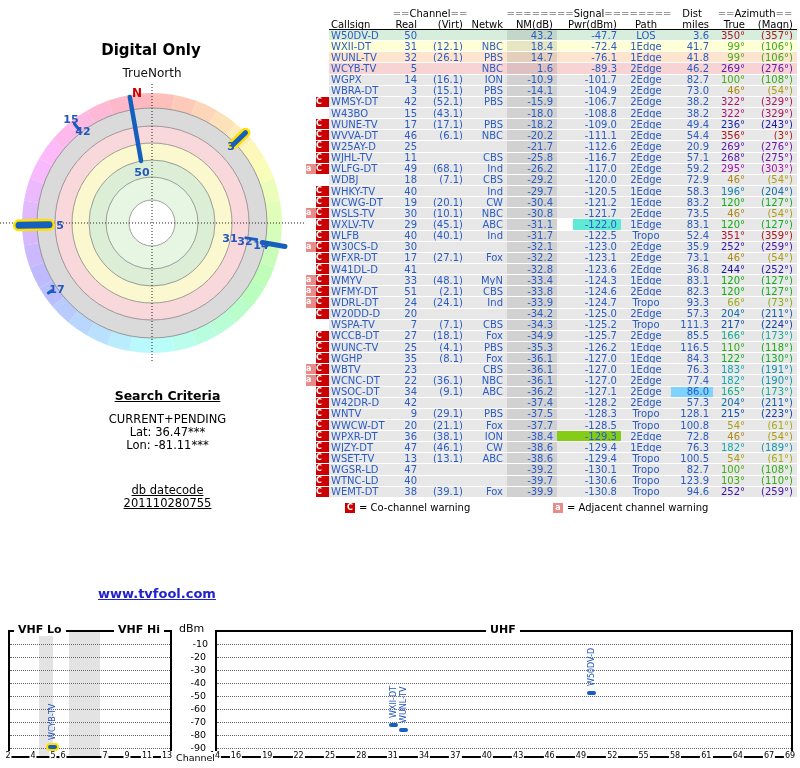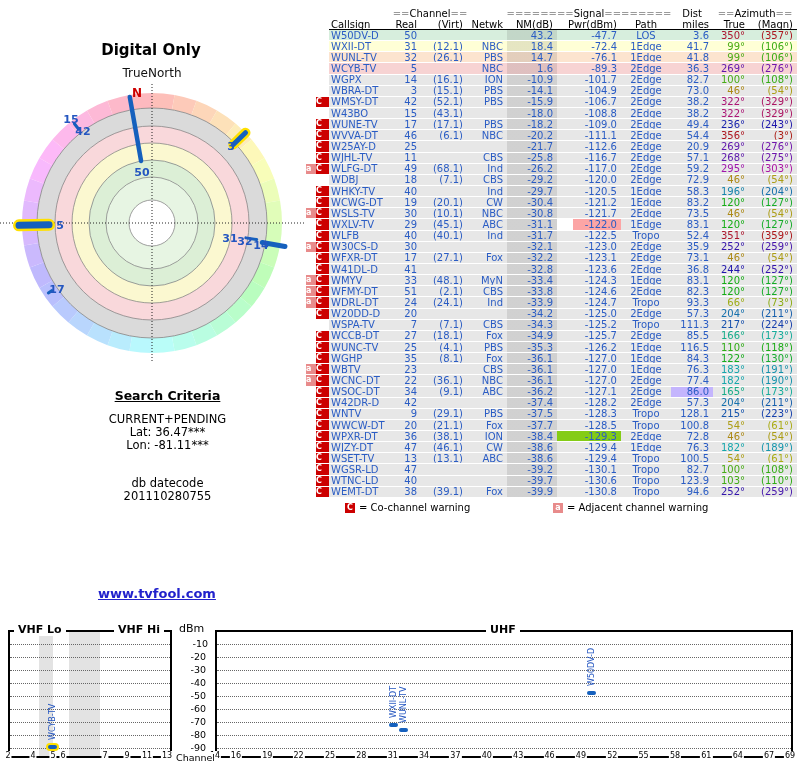--- a/index.html
+++ b/index.html
@@ -8,21 +8,21 @@
 
   
   .polar-title{position:absolute;left:51px;top:41px;width:200px;text-align:center;font-size:15px;font-weight:bold;color:#000;}
   .truenorth{position:absolute;left:92px;top:66px;width:120px;text-align:center;font-size:12px;color:#111;}
   #polar-svg{position:absolute;left:0;top:60px;}
 
   
   .search-block{position:absolute;left:60px;top:388px;width:215px;text-align:center;color:#000;}
   .search-heading{font-size:12.5px;font-weight:bold;text-decoration:underline;margin-bottom:10px;}
   .search-line{font-size:11.5px;line-height:13px;}
-  .datecode{margin-top:25px;font-size:11.5px;line-height:13px;}
+  .datecode{margin-top:32px;font-size:11.5px;line-height:13px;text-decoration:underline;}
 
   
   #sig-table{position:absolute;left:306px;top:8px;width:492px;font-size:10px;color:#2a5cc4;}
   .hrow,.trow{display:grid;grid-template-columns:10px 13px 64px 28px 46px 40px 50px 64px 50px 42px 36px 48px;}
   .hrow{height:11px;color:#000;}
   .trow{height:11.15px;}
   .cell,.hcell{box-sizing:border-box;height:100%;overflow:hidden;white-space:nowrap;display:flex;align-items:center;}
   .cell{border-bottom:1px solid #fff;}
   .num{justify-content:flex-end;padding-right:4px;}
   .ctr{justify-content:center;}
@@ -223,21 +223,21 @@
         <div class="trow">
           <div class="mark"></div>
           <div class="mark"></div>
           <div class="cell c-cs" style="background-color: rgb(247, 211, 211);">WCYB-TV</div>
           <div class="cell num" style="background-color: rgb(247, 211, 211);">5</div>
           <div class="cell num" style="background-color: rgb(247, 211, 211);"></div>
           <div class="cell num" style="background-color: rgb(247, 211, 211);">NBC</div>
           <div class="cell num nmband" style="background-color: rgb(247, 211, 211);">1.6</div>
           <div class="cell num" style="background-color: rgb(247, 211, 211);">-89.3</div>
           <div class="cell ctr" style="background-color: rgb(247, 211, 211);">2Edge</div>
-          <div class="cell num" style="background-color: rgb(247, 211, 211);">36.3</div>
+          <div class="cell num" style="background-color: rgb(247, 211, 211);">46.2</div>
           <div class="cell num" style="background-color: rgb(247, 211, 211); color: rgb(94, 21, 172);">269°</div>
           <div class="cell num" style="background-color: rgb(247, 211, 211); color: rgb(112, 21, 172);">(276°)</div>
         </div>
         <div class="trow">
           <div class="mark"></div>
           <div class="mark"></div>
           <div class="cell c-cs" style="background-color: rgb(231, 231, 231);">WGPX</div>
           <div class="cell num" style="background-color: rgb(231, 231, 231);">14</div>
           <div class="cell num" style="background-color: rgb(231, 231, 231);">(16.1)</div>
           <div class="cell num" style="background-color: rgb(231, 231, 231);">ION</div>
@@ -417,21 +417,21 @@
           <div class="cell num" style="background-color: rgb(231, 231, 231); color: rgb(172, 157, 21);">(54°)</div>
         </div>
         <div class="trow">
           <div class="mark"></div>
           <div class="mark" style="background-color: rgb(204, 0, 0);">C</div>
           <div class="cell c-cs" style="background-color: rgb(231, 231, 231);">WXLV-TV</div>
           <div class="cell num" style="background-color: rgb(231, 231, 231);">29</div>
           <div class="cell num" style="background-color: rgb(231, 231, 231);">(45.1)</div>
           <div class="cell num" style="background-color: rgb(231, 231, 231);">ABC</div>
           <div class="cell num nmband" style="background-color: rgb(231, 231, 231);">-31.1</div>
-          <div class="cell num" style="background-color: #fca5a5; margin-left: 16px;">-122.0</div>
+          <div class="cell num" style="background-color: #5eead4; margin-left: 16px;">-122.0</div>
           <div class="cell ctr" style="background-color: rgb(231, 231, 231);">1Edge</div>
           <div class="cell num" style="background-color: rgb(231, 231, 231);">83.1</div>
           <div class="cell num" style="background-color: rgb(231, 231, 231); color: rgb(21, 172, 21);">120°</div>
           <div class="cell num" style="background-color: rgb(231, 231, 231); color: rgb(21, 172, 39);">(127°)</div>
         </div>
         <div class="trow">
           <div class="mark"></div>
           <div class="mark" style="background-color: rgb(204, 0, 0);">C</div>
           <div class="cell c-cs" style="background-color: rgb(231, 231, 231);">WLFB</div>
           <div class="cell num" style="background-color: rgb(231, 231, 231);">40</div>
@@ -629,21 +629,21 @@
         <div class="trow">
           <div class="mark"></div>
           <div class="mark" style="background-color: rgb(204, 0, 0);">C</div>
           <div class="cell c-cs" style="background-color: rgb(231, 231, 231);">WSOC-DT</div>
           <div class="cell num" style="background-color: rgb(231, 231, 231);">34</div>
           <div class="cell num" style="background-color: rgb(231, 231, 231);">(9.1)</div>
           <div class="cell num" style="background-color: rgb(231, 231, 231);">ABC</div>
           <div class="cell num nmband" style="background-color: rgb(231, 231, 231);">-36.2</div>
           <div class="cell num" style="background-color: rgb(231, 231, 231);">-127.1</div>
           <div class="cell ctr" style="background-color: rgb(231, 231, 231);">2Edge</div>
-          <div class="cell num" style="background-color: #c4b5fd;">86.0</div>
+          <div class="cell num" style="background-color: #7dd3fc;">86.0</div>
           <div class="cell num" style="background-color: rgb(231, 231, 231); color: rgb(21, 172, 135);">165°</div>
           <div class="cell num" style="background-color: rgb(231, 231, 231); color: rgb(21, 172, 155);">(173°)</div>
         </div>
         <div class="trow">
           <div class="mark"></div>
           <div class="mark" style="background-color: rgb(204, 0, 0);">C</div>
           <div class="cell c-cs" style="background-color: rgb(231, 231, 231);">W42DR-D</div>
           <div class="cell num" style="background-color: rgb(231, 231, 231);">42</div>
           <div class="cell num" style="background-color: rgb(231, 231, 231);"></div>
           <div class="cell num" style="background-color: rgb(231, 231, 231);"></div>

